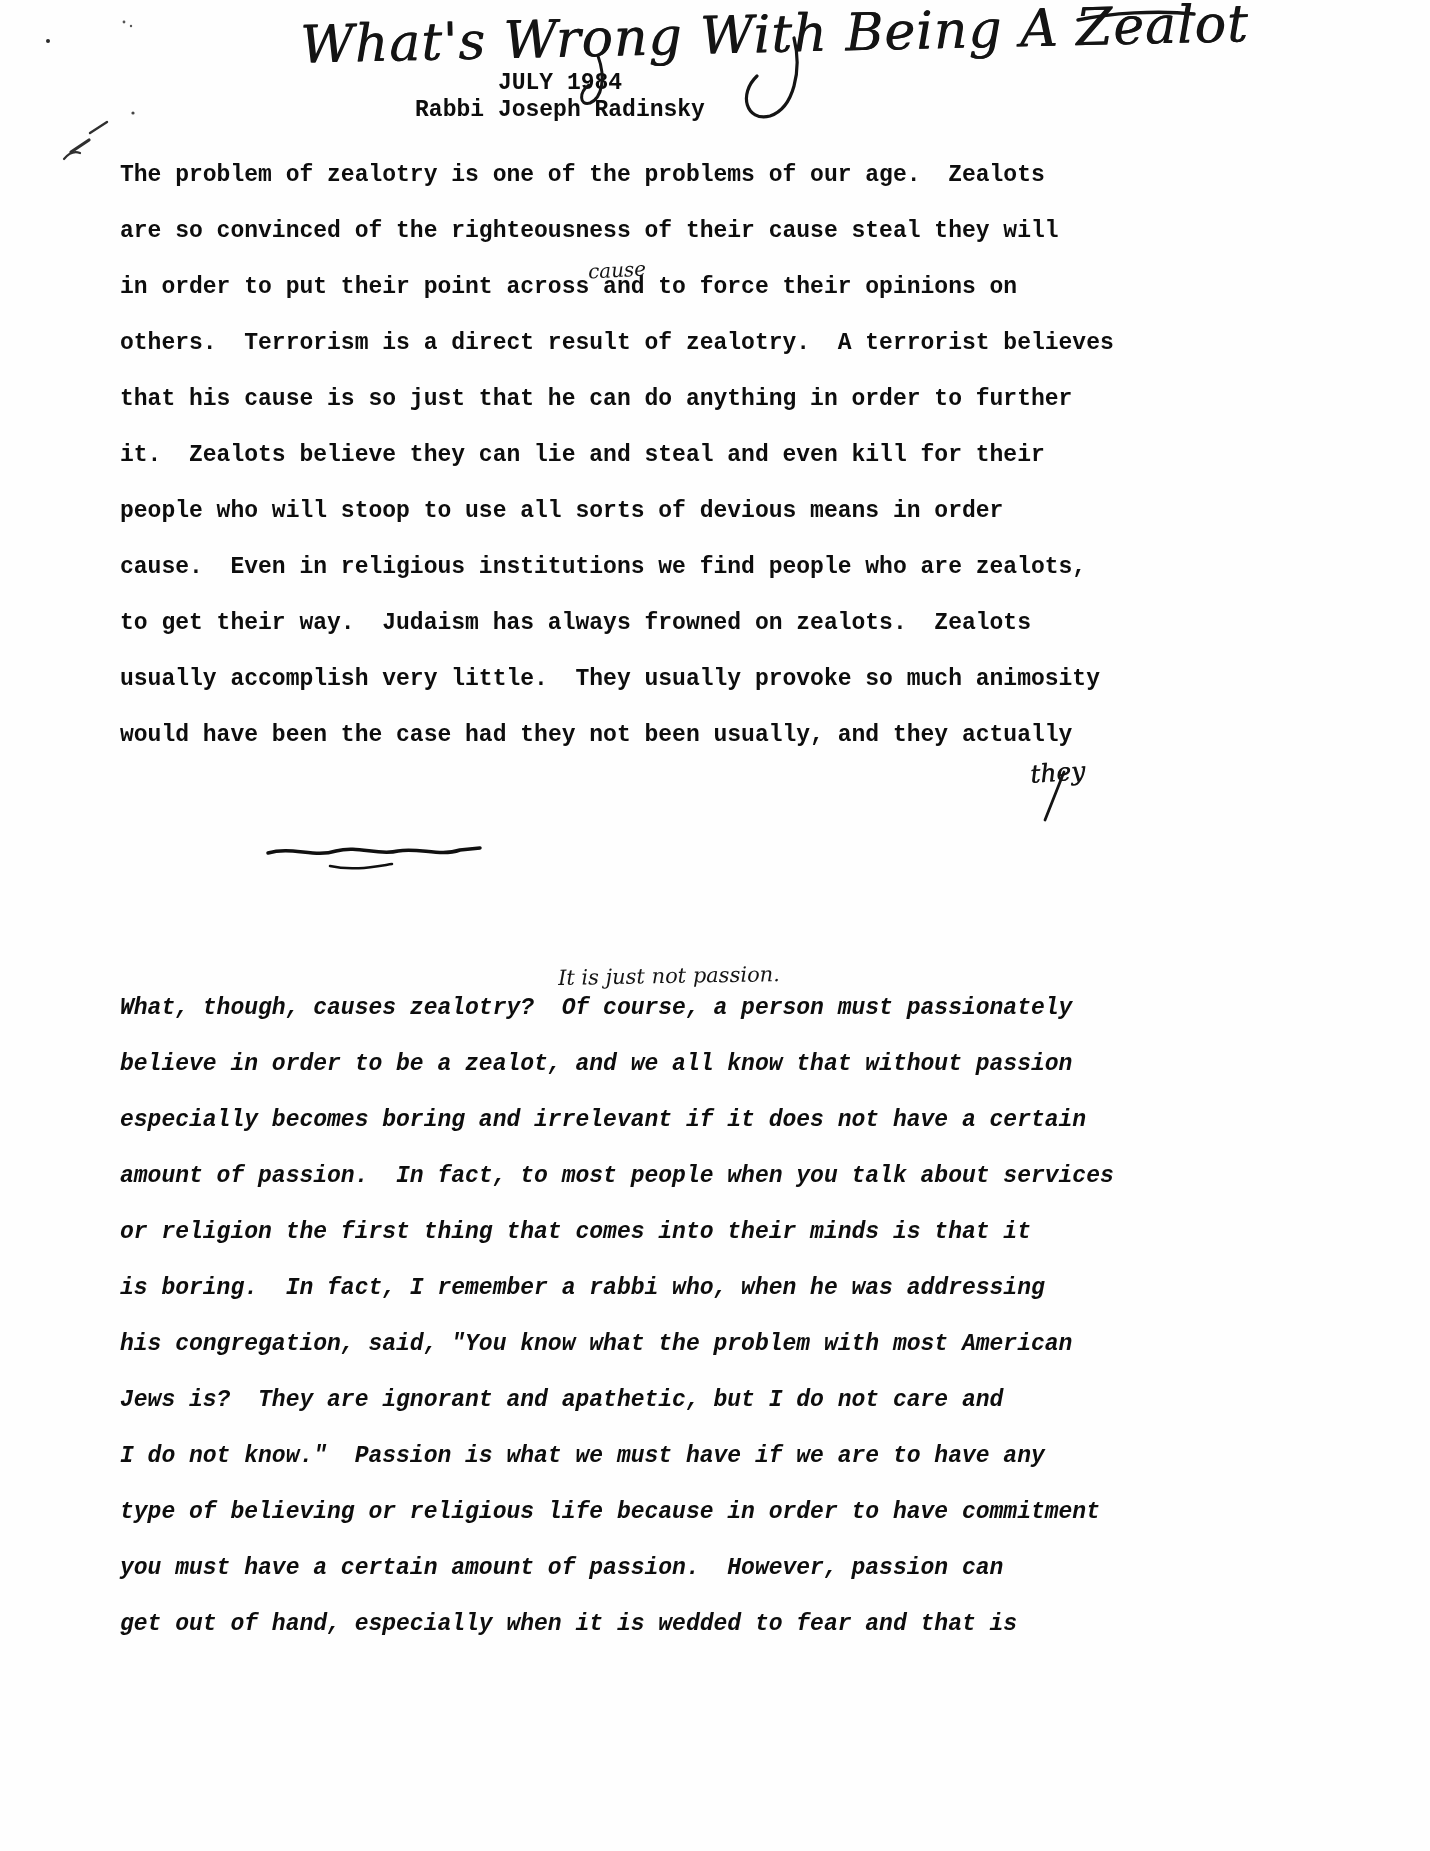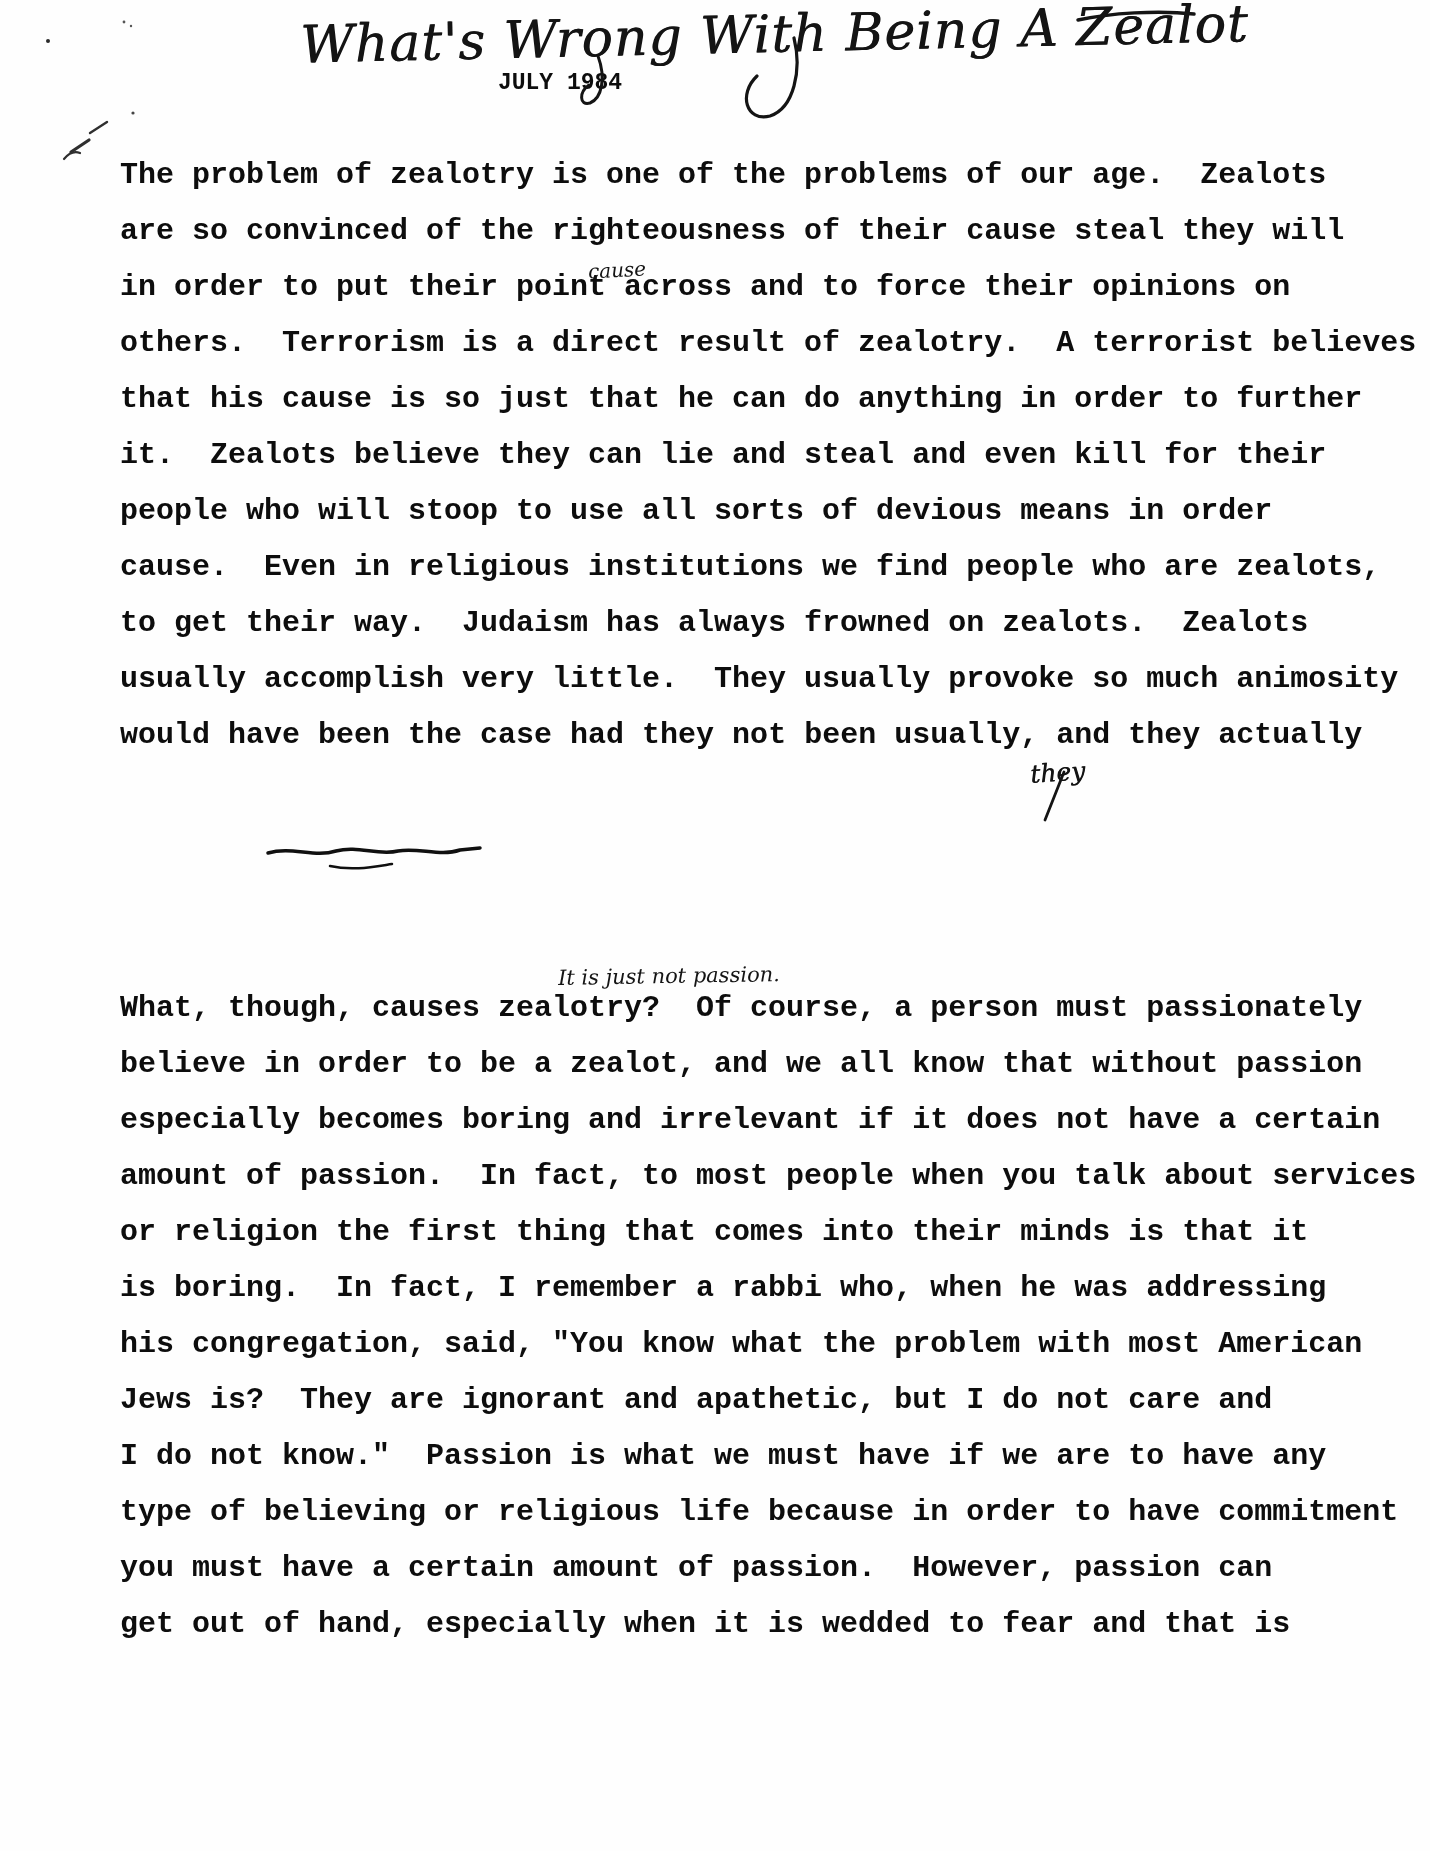--- a/index.html
+++ b/index.html
@@ -14,21 +14,21 @@
     font-family: "Liberation Mono", monospace;
   }
   
   .typed-para {
     position: absolute;
     left: 120px;
   }
   .tline {
     height: 56px;
     line-height: 56px;
-    font-size: 30px;
+    font-size: 23px;
     font-weight: 700;
     color: #0d0d0d;
     white-space: pre;
     letter-spacing: 0px;
   }
   .header-block {
     position: absolute;
     top: 70px;
     left: 310px;
     width: 500px;
@@ -84,37 +84,38 @@
 </style>
 </head>
 <body>
 
 <div class="page">
 
   <div class="hand hand-title">What's Wrong With Being A Zealot</div>
 
   <div class="header-block">
     <div class="hline">JULY 1984</div>
+    <div class="hline">Rabbi Joseph Radinsky</div>
   </div>
 
   <div class="typed-para" id="para1" style="top:147px;">
       <div class="tline">The problem of zealotry is one of the problems of our age.  Zealots</div>
       <div class="tline">are so convinced of the righteousness of their cause steal they will</div>
       <div class="tline">in order to put their point across and to force their opinions on</div>
       <div class="tline">others.  Terrorism is a direct result of zealotry.  A terrorist believes</div>
       <div class="tline">that his cause is so just that he can do anything in order to further</div>
       <div class="tline">it.  Zealots believe they can lie and steal and even kill for their</div>
       <div class="tline">people who will stoop to use all sorts of devious means in order</div>
       <div class="tline">cause.  Even in religious institutions we find people who are zealots,</div>
       <div class="tline">to get their way.  Judaism has always frowned on zealots.  Zealots</div>
       <div class="tline">usually accomplish very little.  They usually provoke so much animosity</div>
       <div class="tline"><span>would have </span><span class="struck">been the case </span><span>had they not been usually, and they actually</span></div>
     </div>
 
-  <div class="typed-para" id="para2" style="top:980px;">
+  <div class="typed-para" id="para2" style="top:980px;font-style:italic;">
       <div class="tline">What, though, causes zealotry?  Of course, a person must passionately</div>
       <div class="tline">believe in order to be a zealot, and we all know that without passion</div>
       <div class="tline">especially becomes boring and irrelevant if it does not have a certain</div>
       <div class="tline">amount of passion.  In fact, to most people when you talk about services</div>
       <div class="tline">or religion the first thing that comes into their minds is that it</div>
       <div class="tline">is boring.  In fact, I remember a rabbi who, when he was addressing</div>
       <div class="tline">his congregation, said, "You know what the problem with most American</div>
       <div class="tline">Jews is?  They are ignorant and apathetic, but I do not care and</div>
       <div class="tline">I do not know."  Passion is what we must have if we are to have any</div>
       <div class="tline">type of believing or religious life because in order to have commitment</div>

